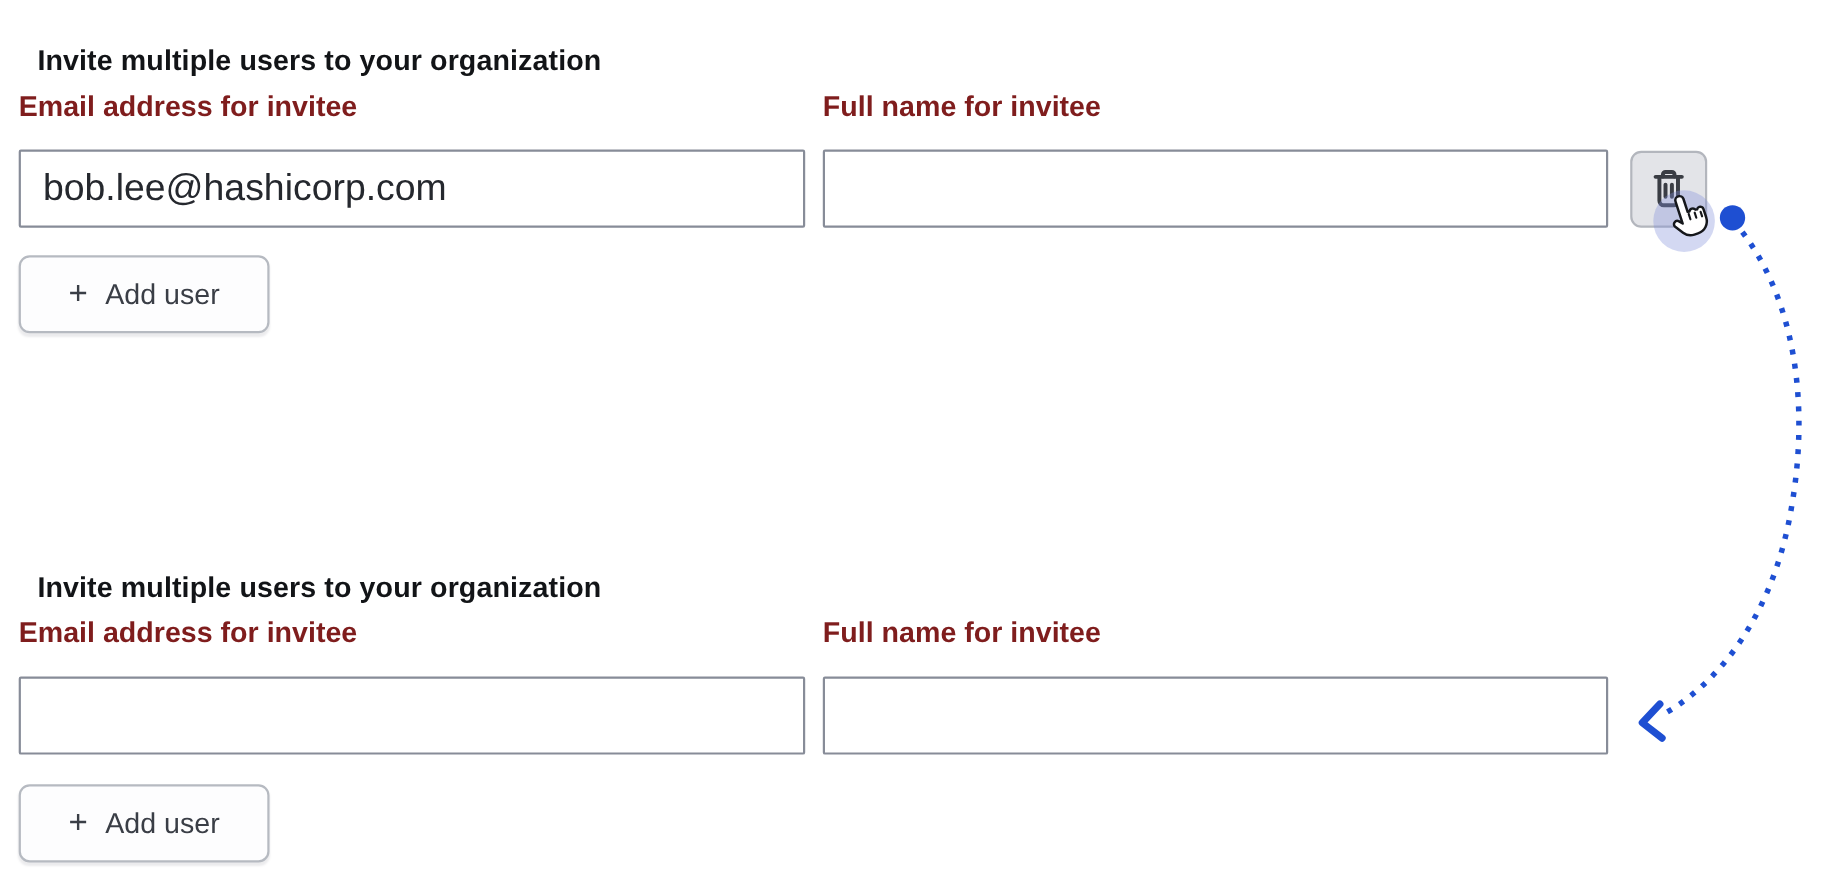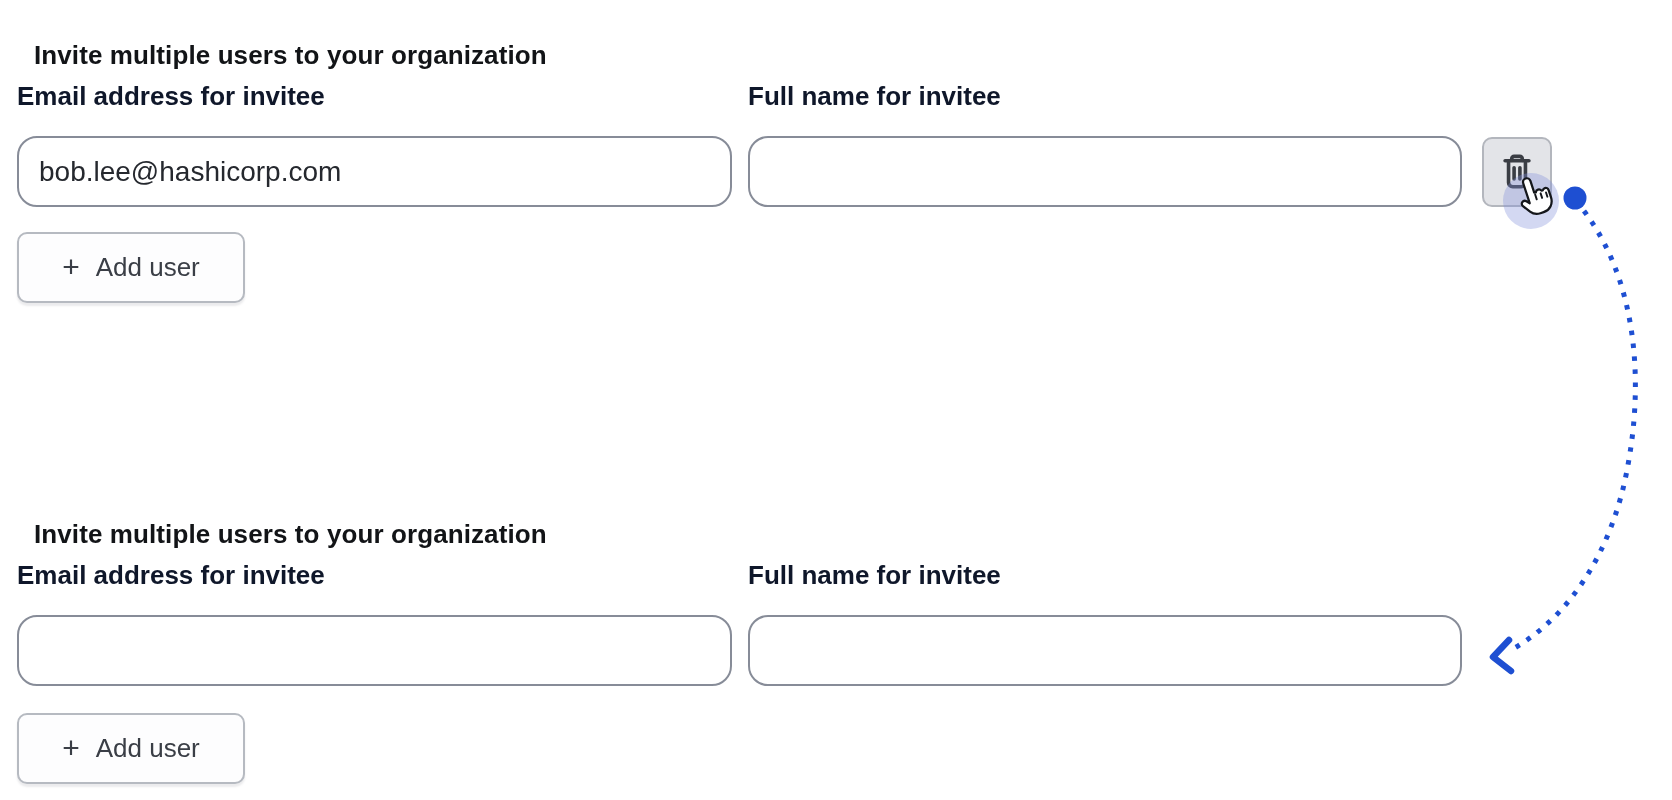--- a/index.html
+++ b/index.html
@@ -12,32 +12,32 @@
   }
   .title{
     position:absolute;
     margin:17px;
     font-size:26px;font-weight:700;color:#121417;
     line-height:30px;
     letter-spacing:0.1px;
   }
   .field-label{
     position:absolute;
-    font-size:26px;font-weight:700;color:#0f172a;
+    font-size:26px;font-weight:700;color:#7f1d1d;
     line-height:30px;
   }
   .text-input{
     position:absolute;
     height:71px;
     box-sizing:border-box;
     border:2px solid #878c98;
-    border-radius:20px;
+    border-radius:2px;
     background:#ffffff;
     font-family:"Liberation Sans", sans-serif;
-    font-size:28px;color:#25282e;
+    font-size:34px;color:#25282e;
     padding:0 20px;
     outline:none;
   }
   .add-btn{
     position:absolute;
     left:17px;width:228px;height:71px;
     box-sizing:border-box;
     border:2px solid #b6bac1;
     border-radius:10px;
     background:#fdfdfe;

